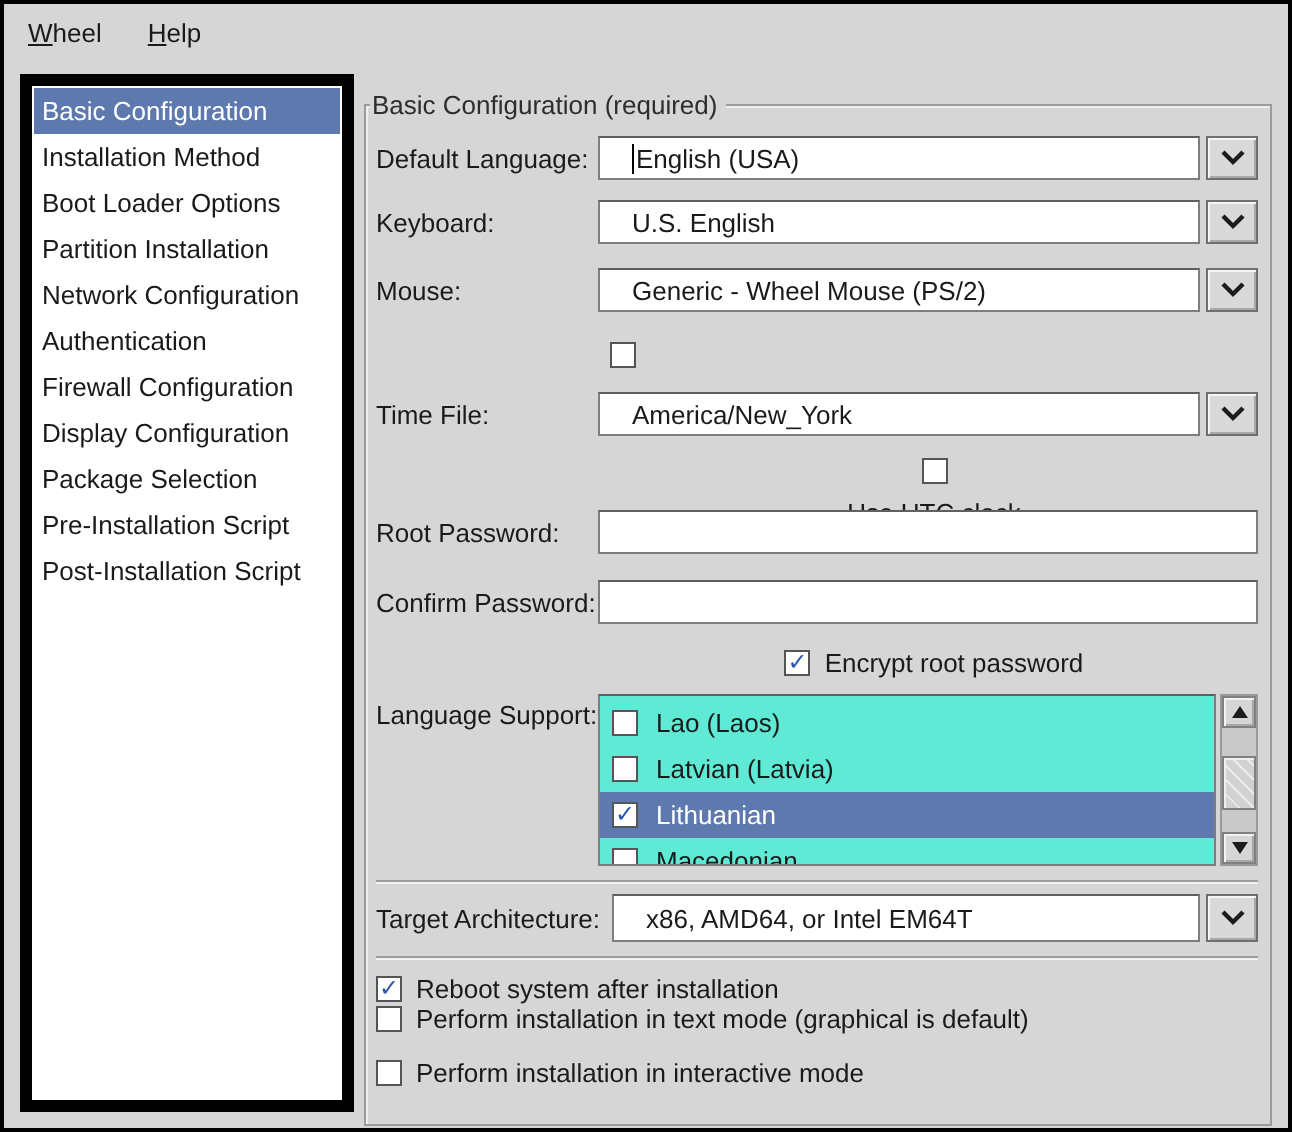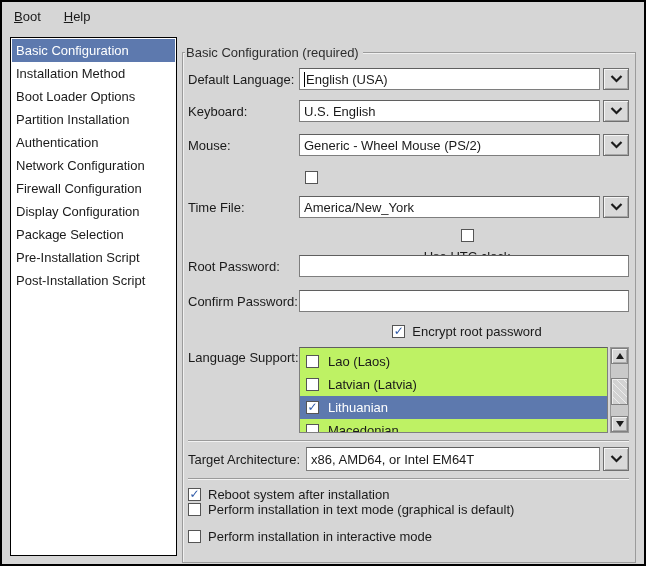--- a/index.html
+++ b/index.html
@@ -15,42 +15,42 @@
   
   .menubar { height:28px; display:flex; align-items:center; padding-left:8px; gap:15px; }
   .menu-item { padding:2px 4px; cursor:default; }
   .menu-item span { display:inline-block; }
   .menu-item span::first-letter { text-decoration:underline; }
   
   .content { display:flex; height:534px; padding:7px 8px 8px 8px; gap:5px; }
   
   .sidebar {
     width:167px; flex-shrink:0; background:#fff;
-    border:1px solid #000000; padding:1px; overflow:hidden;
+    border:6px solid #000000; padding:1px; overflow:hidden;
   }
   .side-item { height:23px; line-height:23px; padding-left:4px; white-space:nowrap; overflow:hidden; cursor:default; }
   .side-item.selected { background:#5d79ae; color:#fff; }
   
   .groupbox {
     flex:1; position:relative; margin-top:15px;
     border:1px solid #9b9b9b; box-shadow:1px 1px 0 #f0f0f0 inset;
     padding:15px 6px 6px 5px; height:511px;
   }
   .group-label {
     position:absolute; top:-8px; left:2px;
     background:#d6d6d6; padding:0 4px 0 1px; color:#2d2d2d;
   }
   
   .form-row { display:flex; align-items:center; }
   .flabel { width:111px; flex-shrink:0; white-space:nowrap; }
   .combo { flex:1; display:flex; height:22px; }
   .combo.tall { height:24px; }
   .combo-entry {
     flex:1; background:#fff; border:1px solid #7e7e7e; border-top-color:#5f5f5f;
-    display:flex; align-items:center; padding-left:4px; white-space:nowrap; overflow:hidden;
+    display:flex; align-items:center; padding-left:16px; white-space:nowrap; overflow:hidden;
   }
   .caret { display:inline-block; width:1px; height:15px; background:#000; margin-right:1px; }
   .combo-btn {
     width:26px; margin-left:3px; background:#d9d9d9;
     border:1px solid #6f6f6f;
     box-shadow:inset 1px 1px 0 #f5f5f5, inset -1px -1px 0 #a8a8a8;
     display:flex; align-items:center; justify-content:center; cursor:default;
   }
   .entry {
     flex:1; height:22px; background:#fff; border:1px solid #7e7e7e; border-top-color:#5f5f5f;
@@ -62,21 +62,21 @@
     width:13px; height:13px; flex-shrink:0; background:#fff;
     border:1px solid #555; display:inline-flex; align-items:center; justify-content:center;
   }
   .checkbox.checked::after {
     content:"✓"; font-family:"DejaVu Sans", sans-serif;
     font-size:12px; font-weight:bold; color:#2d58a7; line-height:1; margin-top:-2px;
   }
   
   .lang-wrap { flex:1; display:flex; height:86px; }
   .lang-list {
-    flex:1; background:#bef264; border:1px solid #7e7e7e; border-top-color:#5f5f5f;
+    flex:1; background:#5eead4; border:1px solid #7e7e7e; border-top-color:#5f5f5f;
     overflow:hidden; padding-top:2px;
   }
   .lang-item { height:23px; display:flex; align-items:center; gap:9px; padding-left:6px; cursor:default; }
   .lang-item.selected { background:#5d79ae; color:#fff; }
   .vscrollbar {
     width:19px; margin-left:2px; display:flex; flex-direction:column;
     background:#c9c9c9; border:1px solid #999;
   }
   .sb-btn {
     height:16px; background:#d6d6d6; border:1px solid #808080;
@@ -95,33 +95,33 @@
   }
   
   .separator { height:2px; border-top:1px solid #9b9b9b; border-bottom:1px solid #f2f2f2; }
 </style>
 </head>
 <body>
 
 <div class="window">
 
   <div class="menubar">
-    <div class="menu-item"><span>Boot</span></div>
+    <div class="menu-item"><span>Wheel</span></div>
     <div class="menu-item"><span>Help</span></div>
   </div>
 
   <div class="content">
 
     <div class="sidebar">
       <div class="side-item selected">Basic Configuration</div>
       <div class="side-item">Installation Method</div>
       <div class="side-item">Boot Loader Options</div>
       <div class="side-item">Partition Installation</div>
+      <div class="side-item">Network Configuration</div>
       <div class="side-item">Authentication</div>
-      <div class="side-item">Network Configuration</div>
       <div class="side-item">Firewall Configuration</div>
       <div class="side-item">Display Configuration</div>
       <div class="side-item">Package Selection</div>
       <div class="side-item">Pre-Installation Script</div>
       <div class="side-item">Post-Installation Script</div>
     </div>
 
     <div class="groupbox">
       <span class="group-label">Basic Configuration (required)</span>
 

